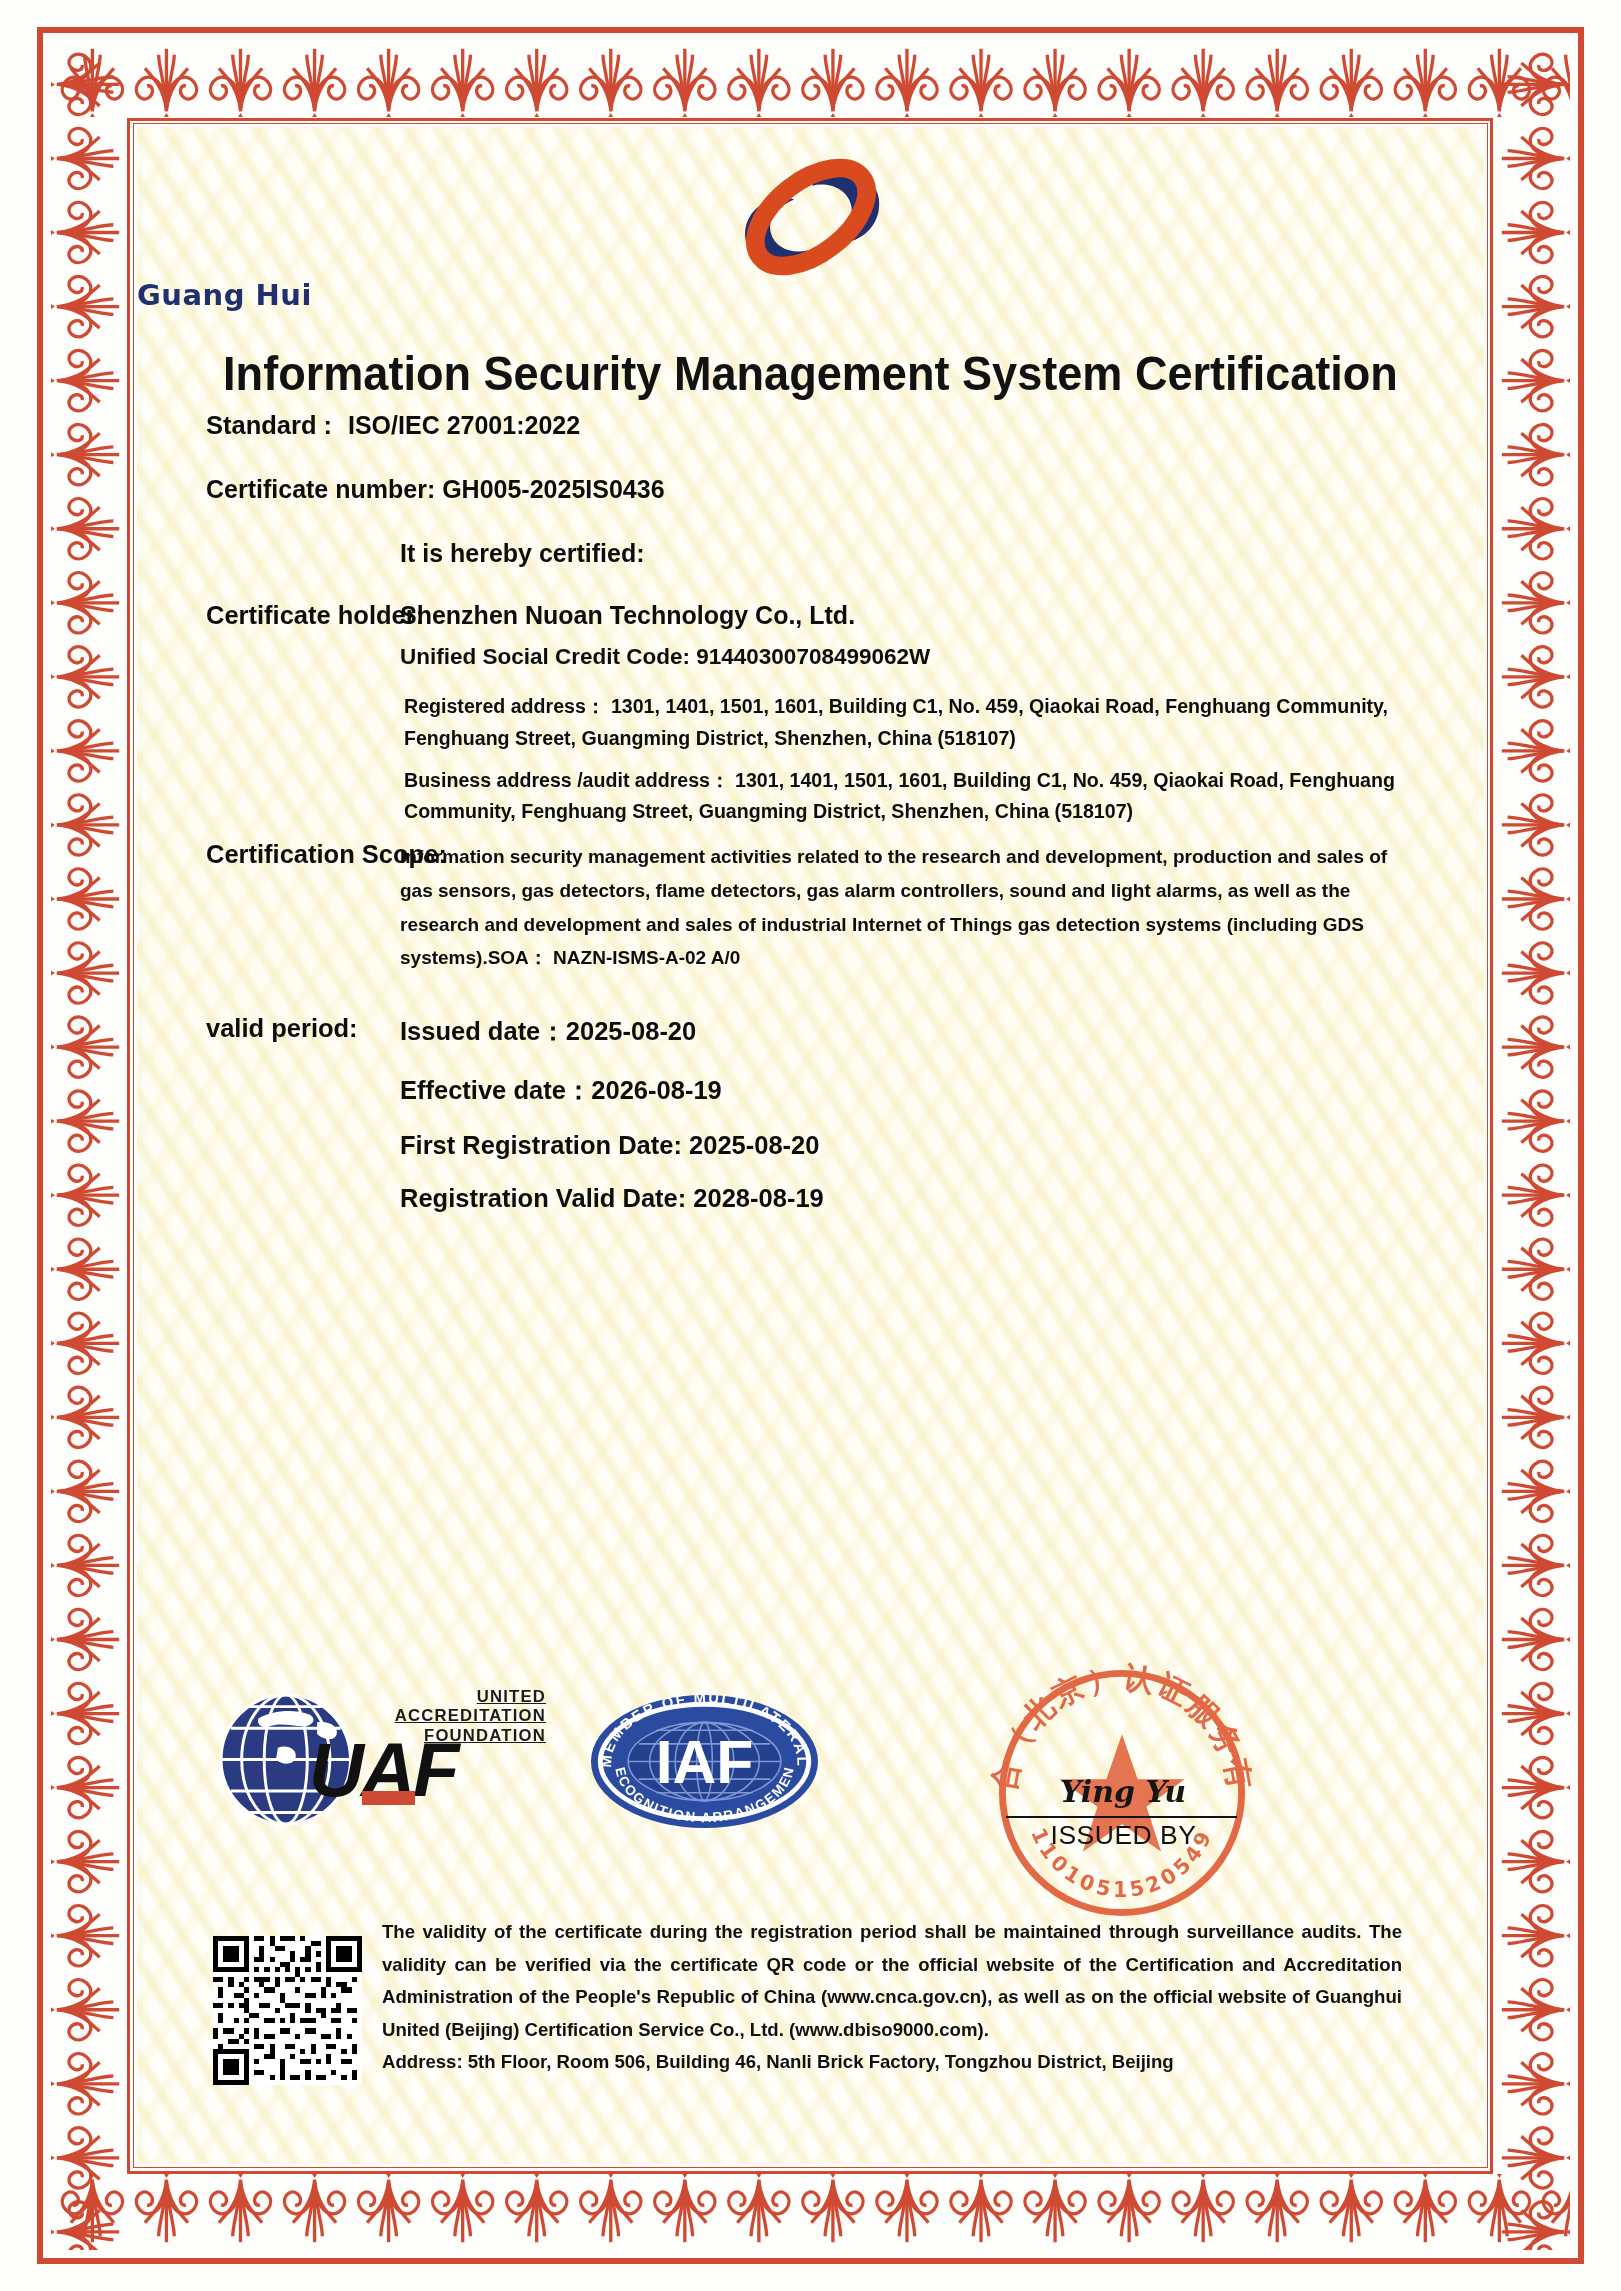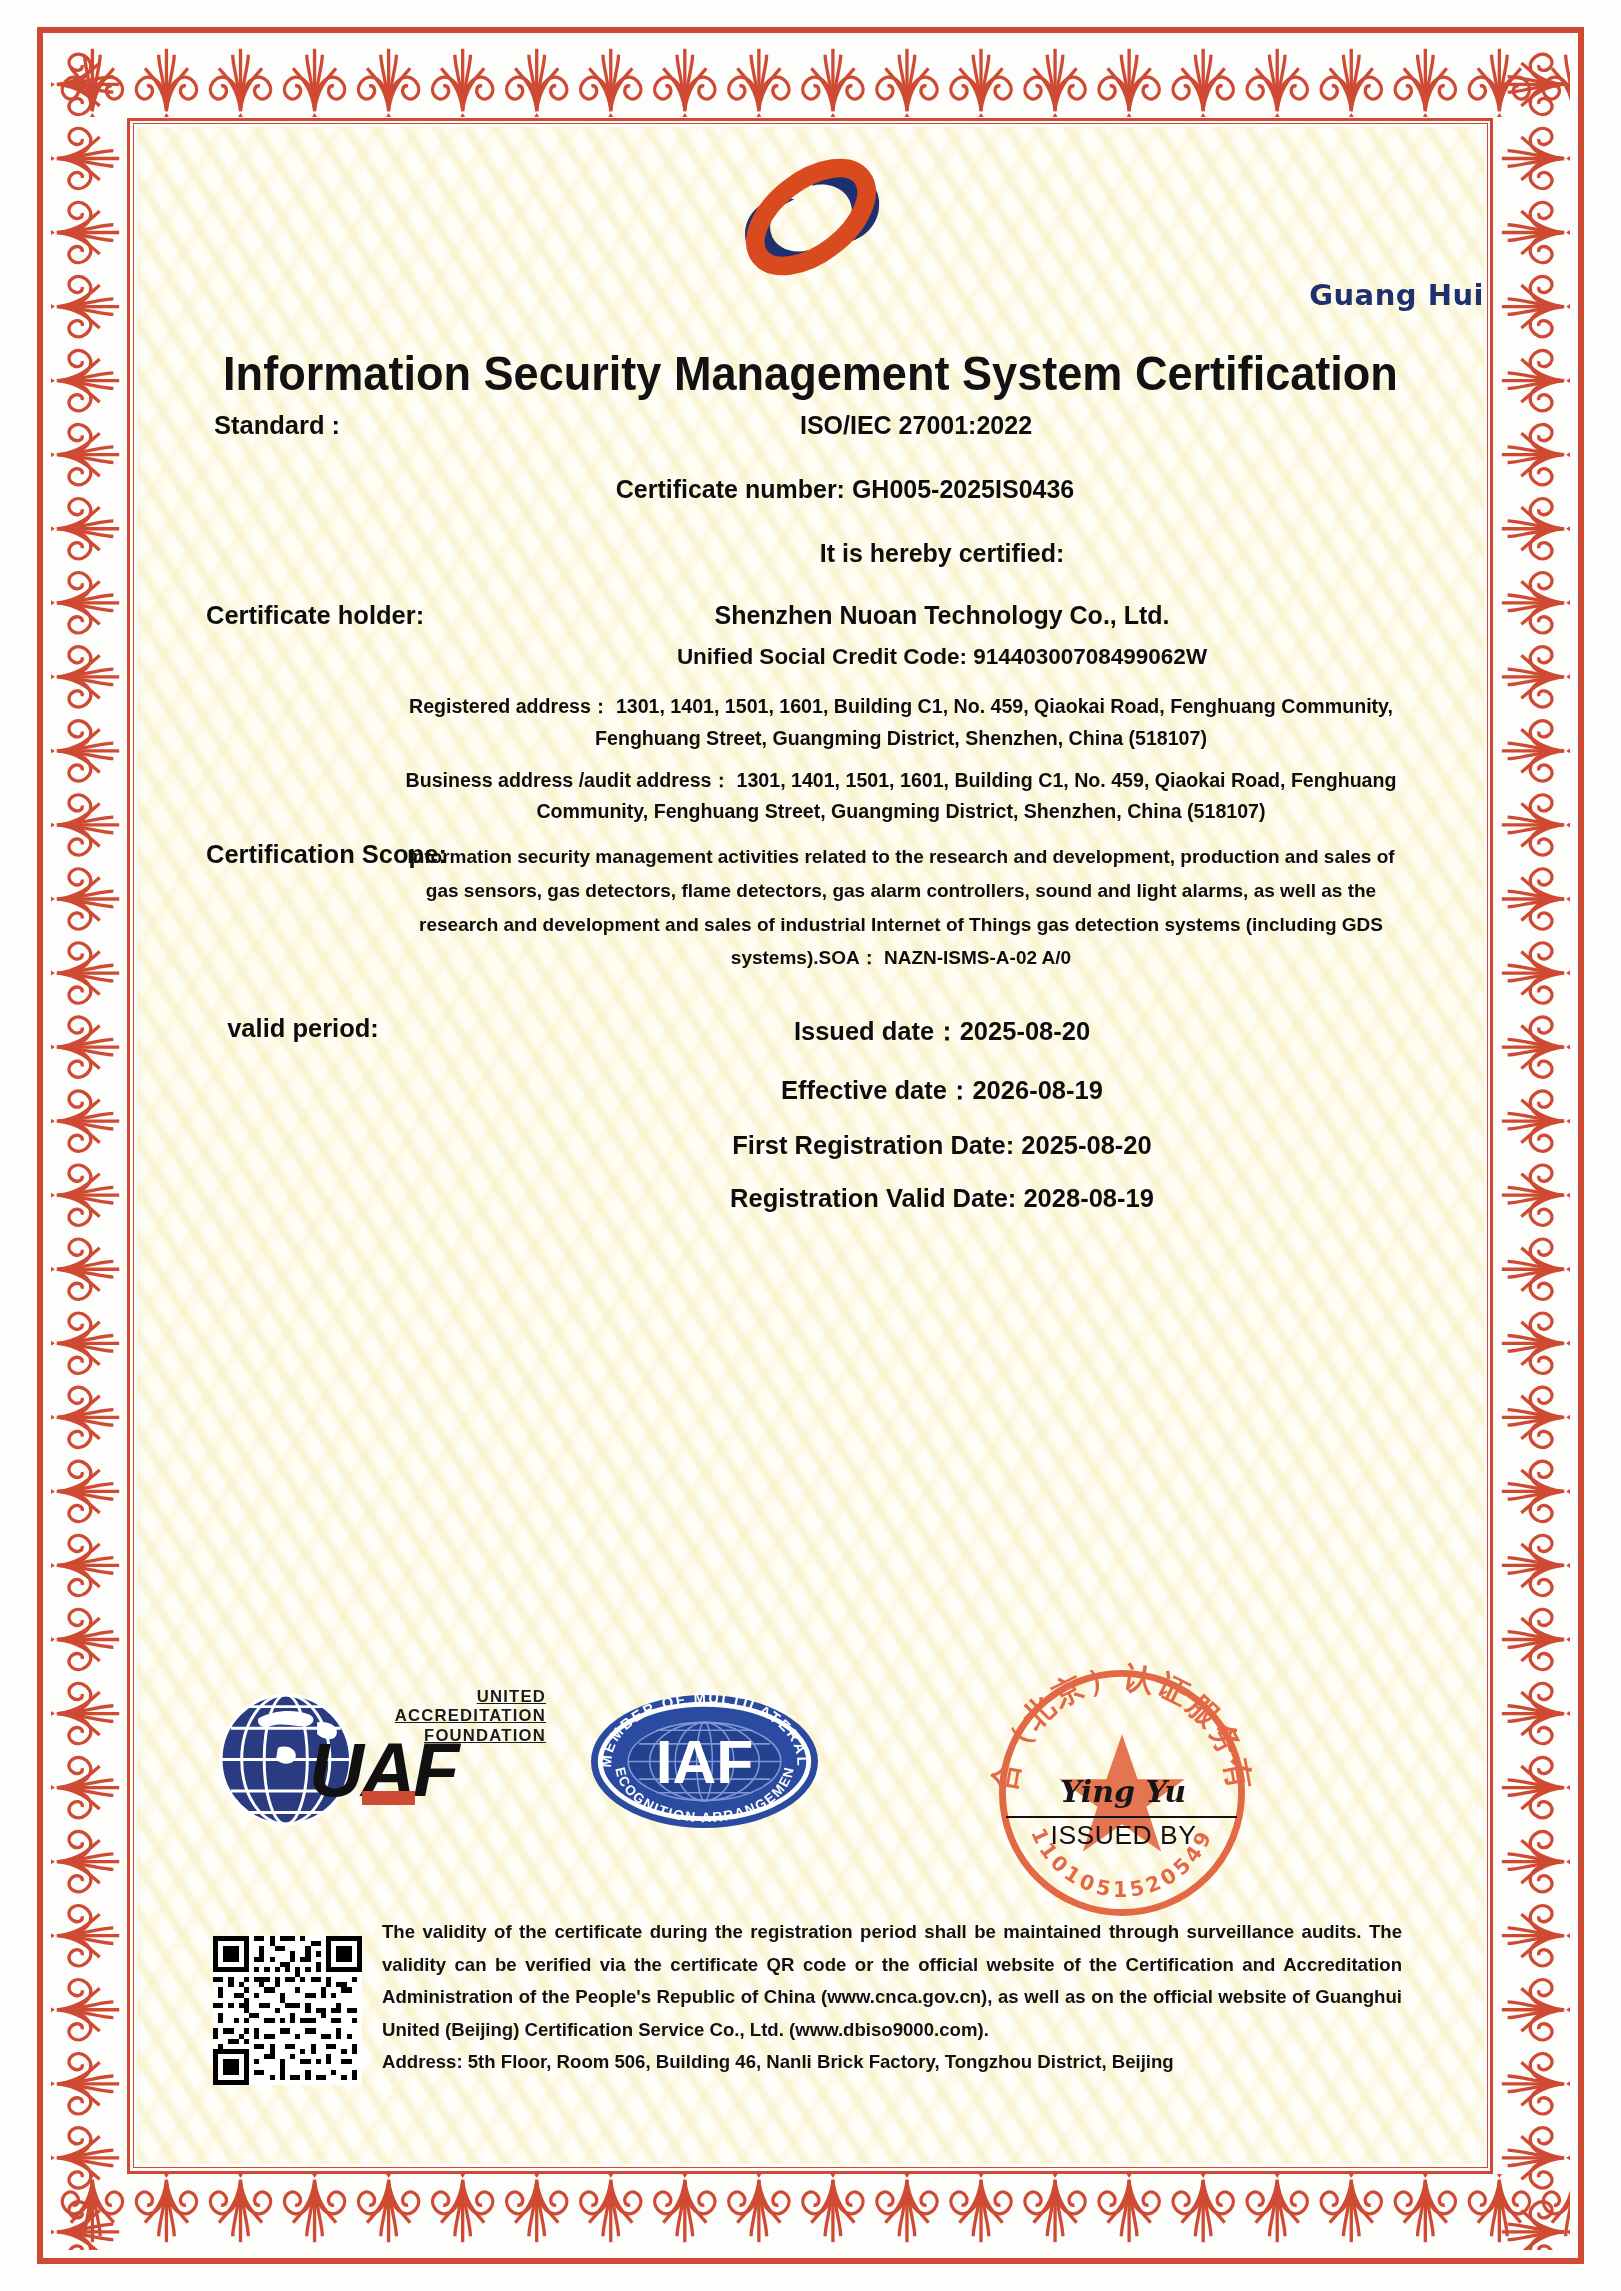--- a/index.html
+++ b/index.html
@@ -68,21 +68,21 @@
         rgba(246,238,190,0.00) 17.6px,
         rgba(246,238,190,0.00) 33px),
       linear-gradient(180deg, #fffef7 0%, #fffdf2 40%, #fffef9 100%);
     overflow: hidden;
   }
 
   
   .logo-wrap {
     position: absolute;
     left: 0; right: 0; top: 31px;
-    text-align: right;
+    text-align: left;
   }
   .logo-mark { display: block; margin: 0 auto; }
   .logo-text {
     margin-top: 2px;
     font-family: "DejaVu Sans", sans-serif;
     font-weight: bold;
     font-size: 29px;
     letter-spacing: 0.5px;
     color: #20306e;
   }
@@ -96,21 +96,21 @@
     font-weight: bold;
     font-size: 49px;
     color: #121212;
     transform: scaleX(0.92);
     white-space: nowrap;
   }
 
   
   .body-area {
     position: absolute;
-    left: 0; top: 284px; width: 1347px; text-align: center;
+    left: 0; top: 284px; width: 1347px;
   }
   .row {
     display: flex;
     align-items: flex-start;
   }
   .lbl {
     font-weight: bold;
     color: #0d0d0d;
     font-size: 25.5px;
     white-space: nowrap;

